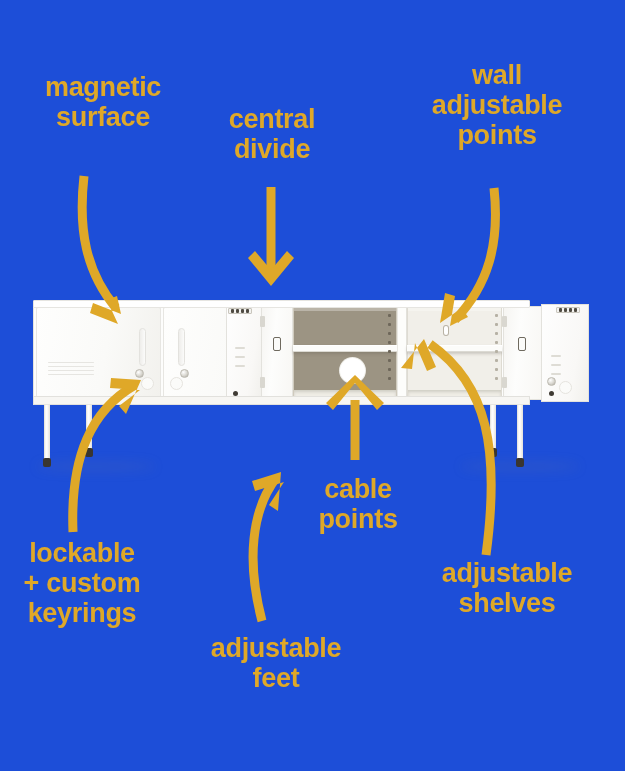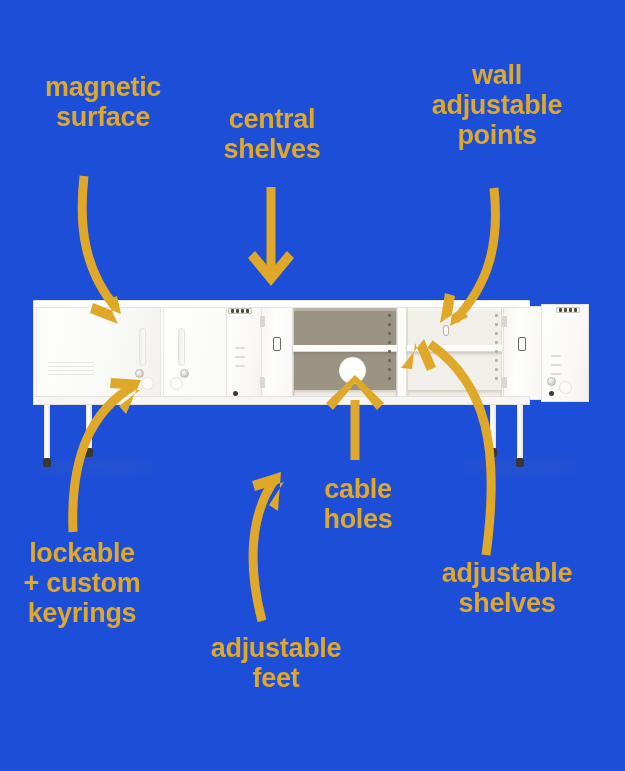--- a/index.html
+++ b/index.html
@@ -442,32 +442,32 @@
     <g fill="#dfa828">
       <polygon points="271,286 248,258 255,251 271,270 287,251 294,258"></polygon>
       <polygon points="355,383 333,410 326,403 355,375 384,403 377,410"></polygon>
     </g>
   </svg>
 
   <div class="label" style="left:8px; top:72px; width:190px;">magnetic
 surface</div>
 
   <div class="label" style="left:186px; top:104px; width:172px;">central
-shelves</div>
+divide</div>
 
   <div class="label" style="left:378px; top:60px; width:238px;">wall
 adjustable
 points</div>
 
   <div class="label" style="left:-4px; top:538px; width:172px;">lockable
 + custom
 keyrings</div>
 
   <div class="label" style="left:176px; top:633px; width:200px;">adjustable
 feet</div>
 
   <div class="label" style="left:290px; top:474px; width:136px;">cable
-holes</div>
+points</div>
 
   <div class="label" style="left:398px; top:558px; width:218px;">adjustable
 shelves</div>
 
 </div>
 
 </body></html>

